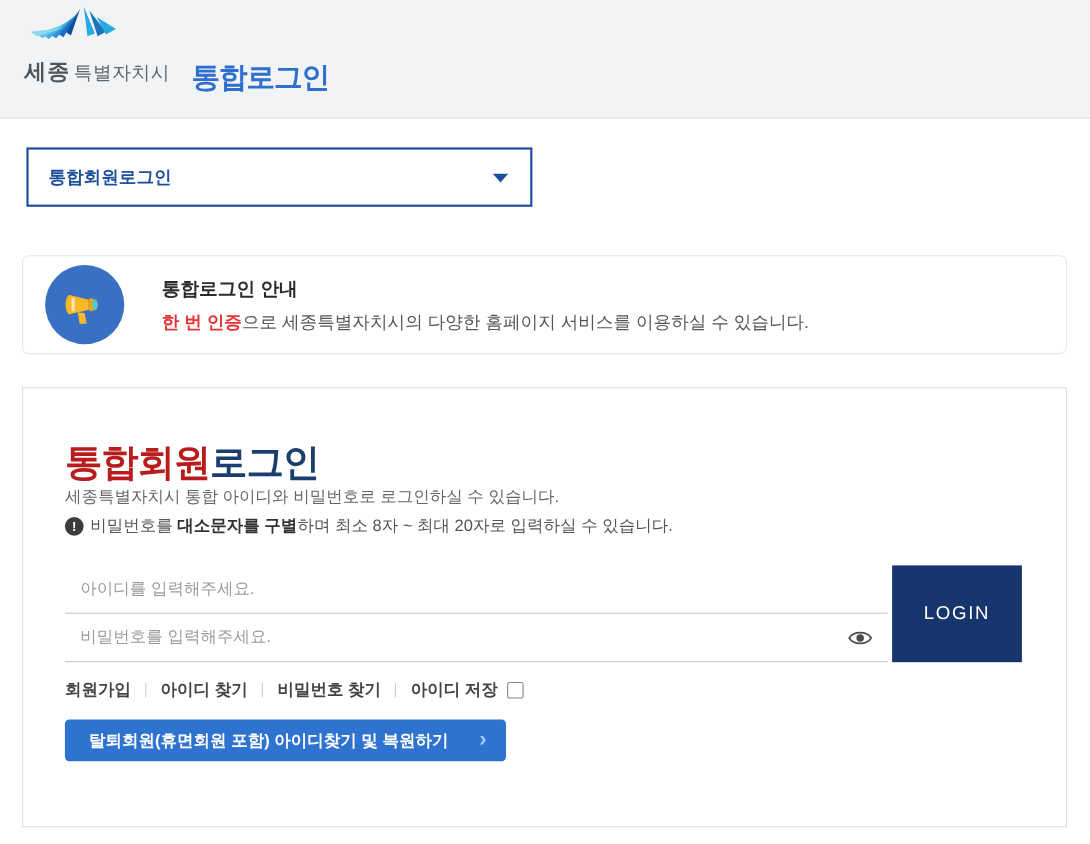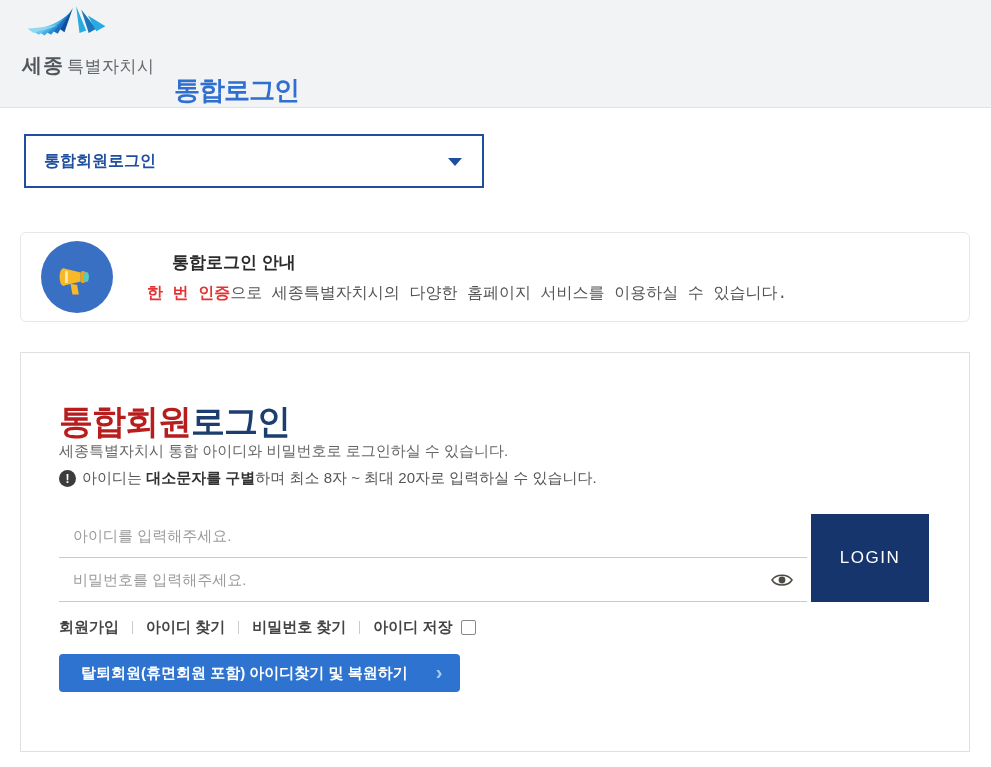--- a/index.html
+++ b/index.html
@@ -39,21 +39,20 @@
   .logo-bold { font-size: 20px; font-weight: bold; color: #50565c; letter-spacing: 1px; }
   .logo-rest { font-size: 17px; color: #61676d; letter-spacing: 0.5px; }
   .header-title {
     position: absolute;
     left: 174px;
     top: 53px;
     font-size: 26px;
     font-weight: bold;
     color: #2e6fd0;
     letter-spacing: -1px;
-    margin-top: 20px;
   }
 
   
   .select-box {
     position: relative;
     margin: 26px 0 0 24px;
     width: 460px;
     height: 54px;
     background: #fff;
     border: 2px solid #1d4f9e;
@@ -94,22 +93,22 @@
     width: 72px;
     height: 72px;
     border-radius: 50%;
     background: #3a70c4;
     display: flex;
     align-items: center;
     justify-content: center;
     flex: 0 0 auto;
   }
   .notice-texts { margin-left: 34px; }
-  .notice-title { font-size: 17px; font-weight: bold; color: #2b2b2b; margin-left: 25px; }
-  .notice-line { margin-top: 9px; font-size: 16px; color: #555; font-family: Liberation Mono, monospace; }
+  .notice-title { font-size: 17px; font-weight: bold; color: #2b2b2b; }
+  .notice-line { margin-top: 9px; font-size: 16px; color: #555; }
   .notice-highlight { color: #e53333; font-weight: bold; }
 
   
   .login-panel {
     margin: 30px 20px 0 20px;
     width: 950px;
     height: 400px;
     border: 1px solid #e0e0e0;
     background: #fff;
     padding: 50px 40px 0 38px;
@@ -301,21 +300,21 @@
   </div>
 </div>
 
 <div class="login-panel">
   <div class="panel-title">
     <span class="accent">통합회원</span><span class="rest">로그인</span>
   </div>
   <div class="panel-subtitle">세종특별자치시 통합 아이디와 비밀번호로 로그인하실 수 있습니다.</div>
   <div class="panel-rule">
     <span class="excl-icon">!</span>
-    <span><span>아이디는 </span><b>대소문자를 구별</b><span>하며 최소 8자 ~ 최대 20자로 입력하실 수 있습니다.</span></span>
+    <span><span>비밀번호를 </span><b>대소문자를 구별</b><span>하며 최소 8자 ~ 최대 20자로 입력하실 수 있습니다.</span></span>
   </div>
 
   <div class="form-row">
     <div class="inputs-col">
       <div class="field">
         <input type="text" placeholder="아이디를 입력해주세요." style="">
       </div>
       <div class="field">
         <input type="password" placeholder="비밀번호를 입력해주세요." style="">
         <button class="eye-btn">

